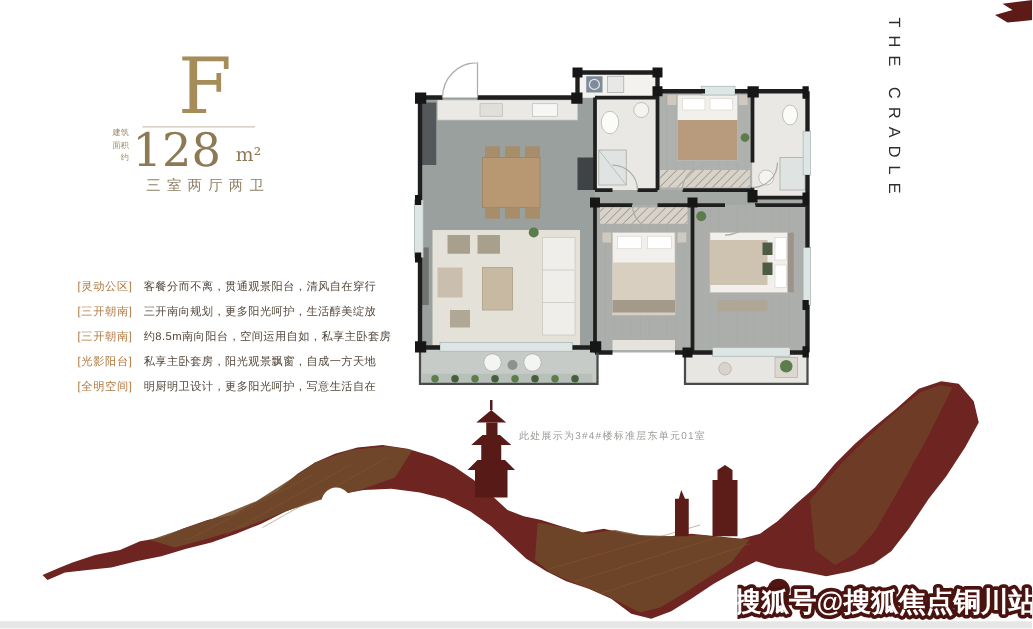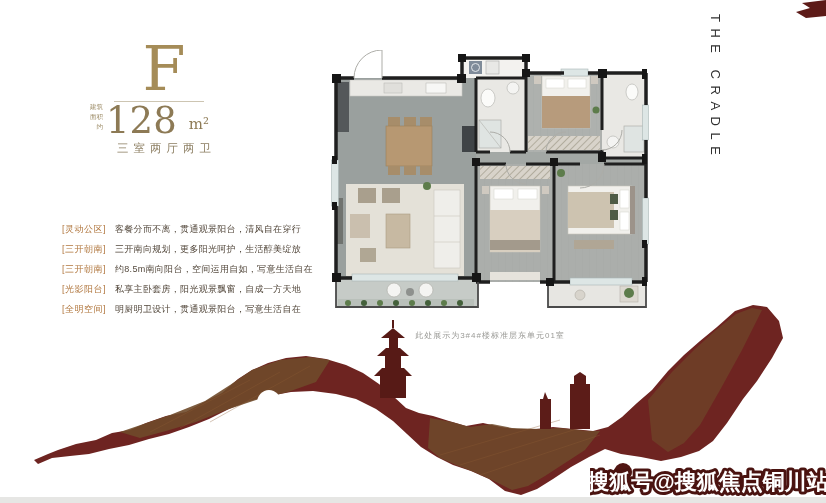--- a/index.html
+++ b/index.html
@@ -20,21 +20,21 @@
                font-size:11.5px;letter-spacing:5px;text-indent:5px;color:#8d7f63;}
 
   
   .features{position:absolute;left:62px;top:219px;width:250px;}
   .feat-row{display:flex;height:20px;line-height:20px;font-size:9px;}
   .feat-tag{width:46px;flex:none;color:#b1773f;letter-spacing:.5px;}
   .feat-desc{flex:1;color:#54493d;letter-spacing:.3px;margin-left:7px;white-space:nowrap;}
 
   
   .plan{position:absolute;left:330px;top:50px;}
-  .plan-caption{position:absolute;left:330px;top:330px;width:320px;text-align:center;
+  .plan-caption{position:absolute;left:330px;top:343px;width:320px;text-align:center;
                 font-size:8px;letter-spacing:1px;color:#9a9a96;}
 
   
   .side-text{position:absolute;left:708px;top:14px;height:210px;
              writing-mode:vertical-rl;text-orientation:mixed;
              font-size:13px;letter-spacing:6.5px;color:#2e2e2e;}
 
   
   .art{position:absolute;left:0;top:300px;}
   .corner-art{position:absolute;left:794px;top:0;}
@@ -65,29 +65,29 @@
     <div class="feat-row">
       <span class="feat-tag">[灵动公区]</span>
       <span class="feat-desc">客餐分而不离，贯通观景阳台，清风自在穿行</span>
     </div>
     <div class="feat-row">
       <span class="feat-tag">[三开朝南]</span>
       <span class="feat-desc">三开南向规划，更多阳光呵护，生活醇美绽放</span>
     </div>
     <div class="feat-row">
       <span class="feat-tag">[三开朝南]</span>
-      <span class="feat-desc">约8.5m南向阳台，空间运用自如，写意生活自在</span>
+      <span class="feat-desc">约8.5m南向阳台，空间运用自如，私享主卧套房</span>
     </div>
     <div class="feat-row">
       <span class="feat-tag">[光影阳台]</span>
       <span class="feat-desc">私享主卧套房，阳光观景飘窗，自成一方天地</span>
     </div>
     <div class="feat-row">
       <span class="feat-tag">[全明空间]</span>
-      <span class="feat-desc">明厨明卫设计，贯通观景阳台，写意生活自在</span>
+      <span class="feat-desc">明厨明卫设计，更多阳光呵护，写意生活自在</span>
     </div>
   </div>
 
   <svg class="plan" width="320" height="262" viewBox="0 0 320 262">
     <defs>
       <pattern id="ht" width="5" height="5" patternUnits="userSpaceOnUse" patternTransform="rotate(45)">
         <line x1="0" y1="0" x2="0" y2="5" stroke="#97917f" stroke-width="1.2"></line>
       </pattern>
       <pattern id="pl" width="7" height="7" patternUnits="userSpaceOnUse">
         <path d="M0,0 V7" stroke="#9ba09d" stroke-width="0.6"></path>

